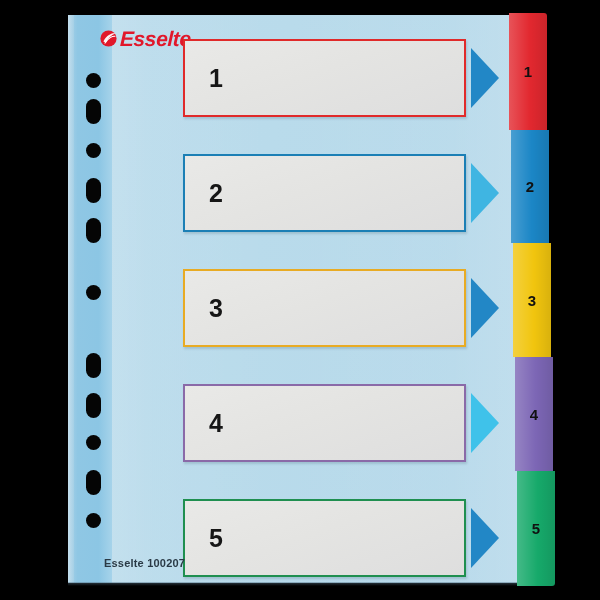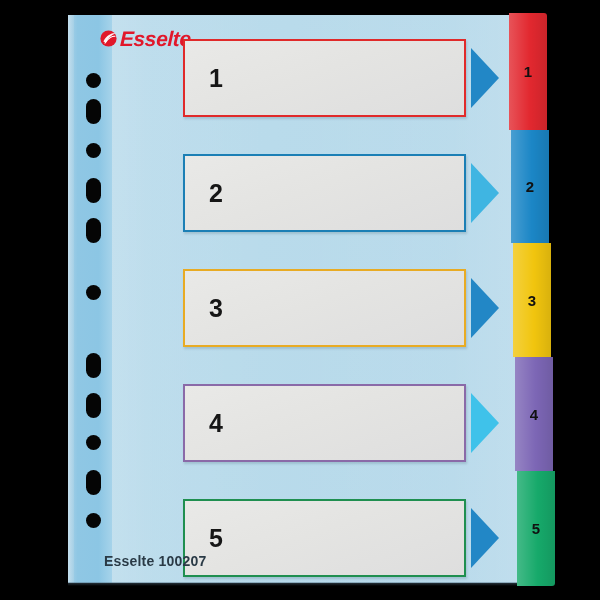--- a/index.html
+++ b/index.html
@@ -154,21 +154,21 @@
   }
   .tab span { position: relative; z-index: 2; }
 
   
   .footer-code {
     position: absolute;
     left: 36px;
     bottom: 14px;
     font-family: "Liberation Sans", sans-serif;
     font-weight: 700;
-    font-size: 14px;
+    font-size: 11px;
     color: #2a3a46;
     letter-spacing: 0.2px;
   }
 
   
   .watermark {
     position: absolute;
     left: 503px;
     top: 566px;
     display: flex;

